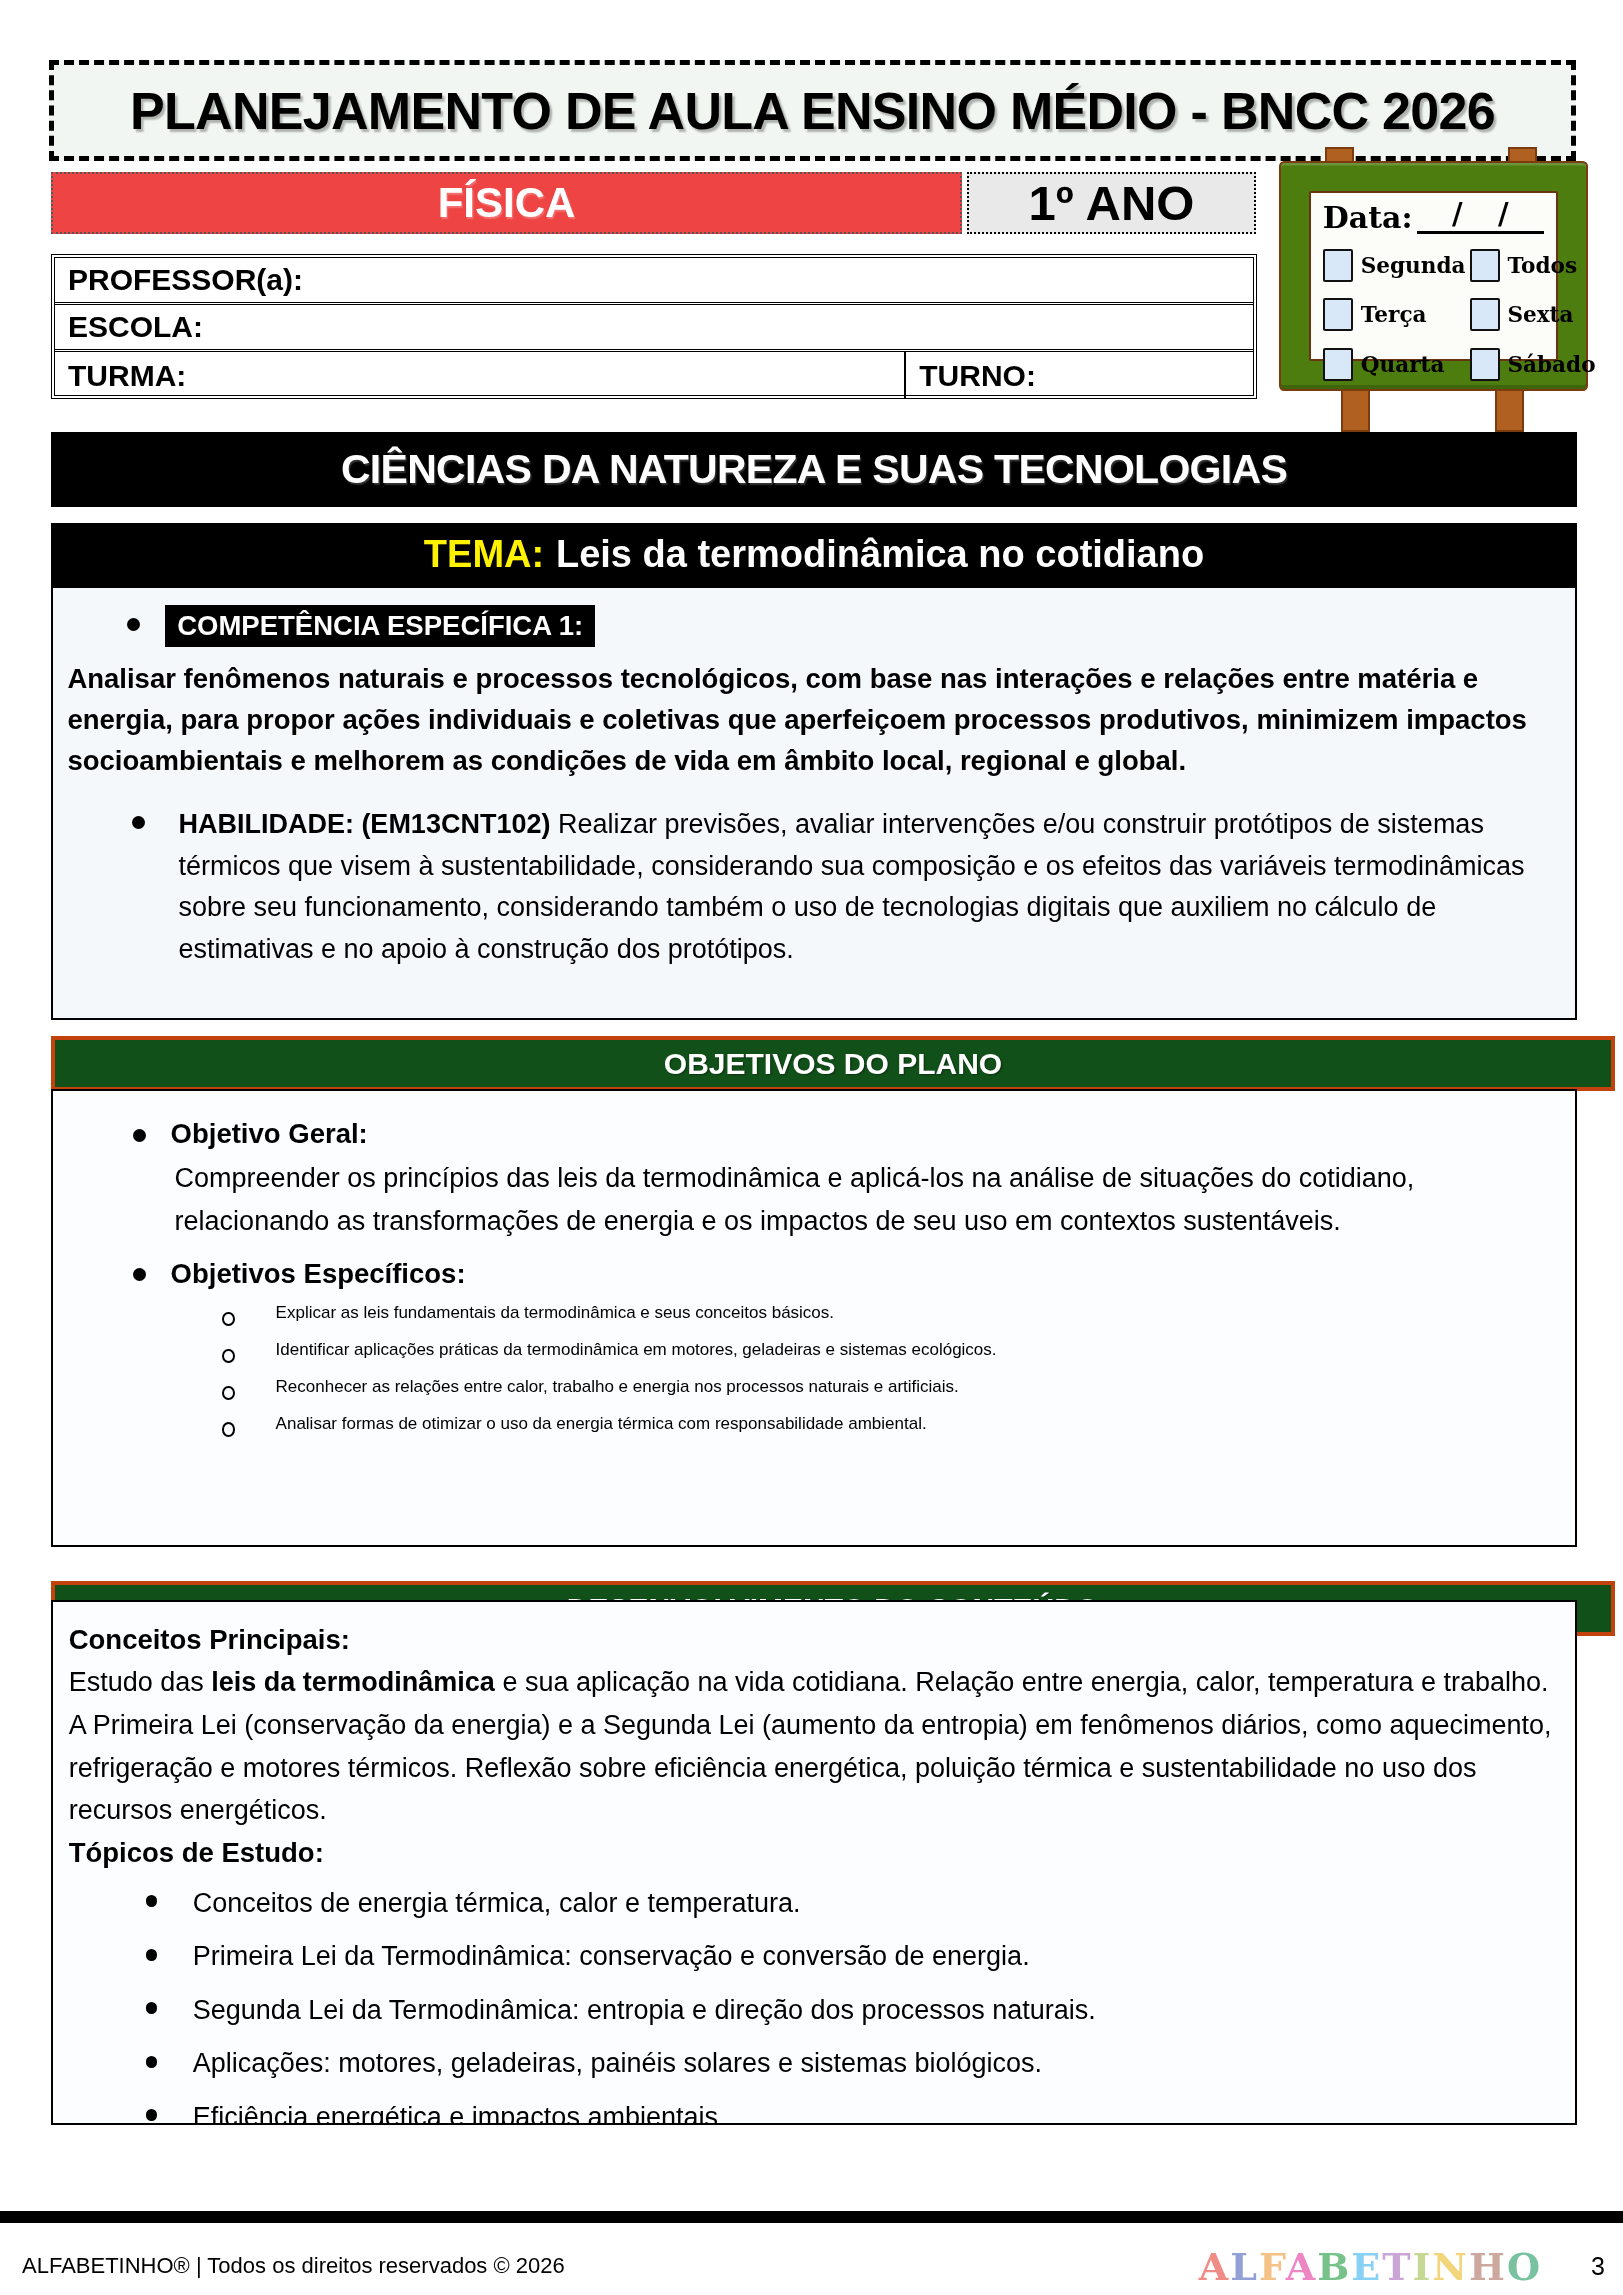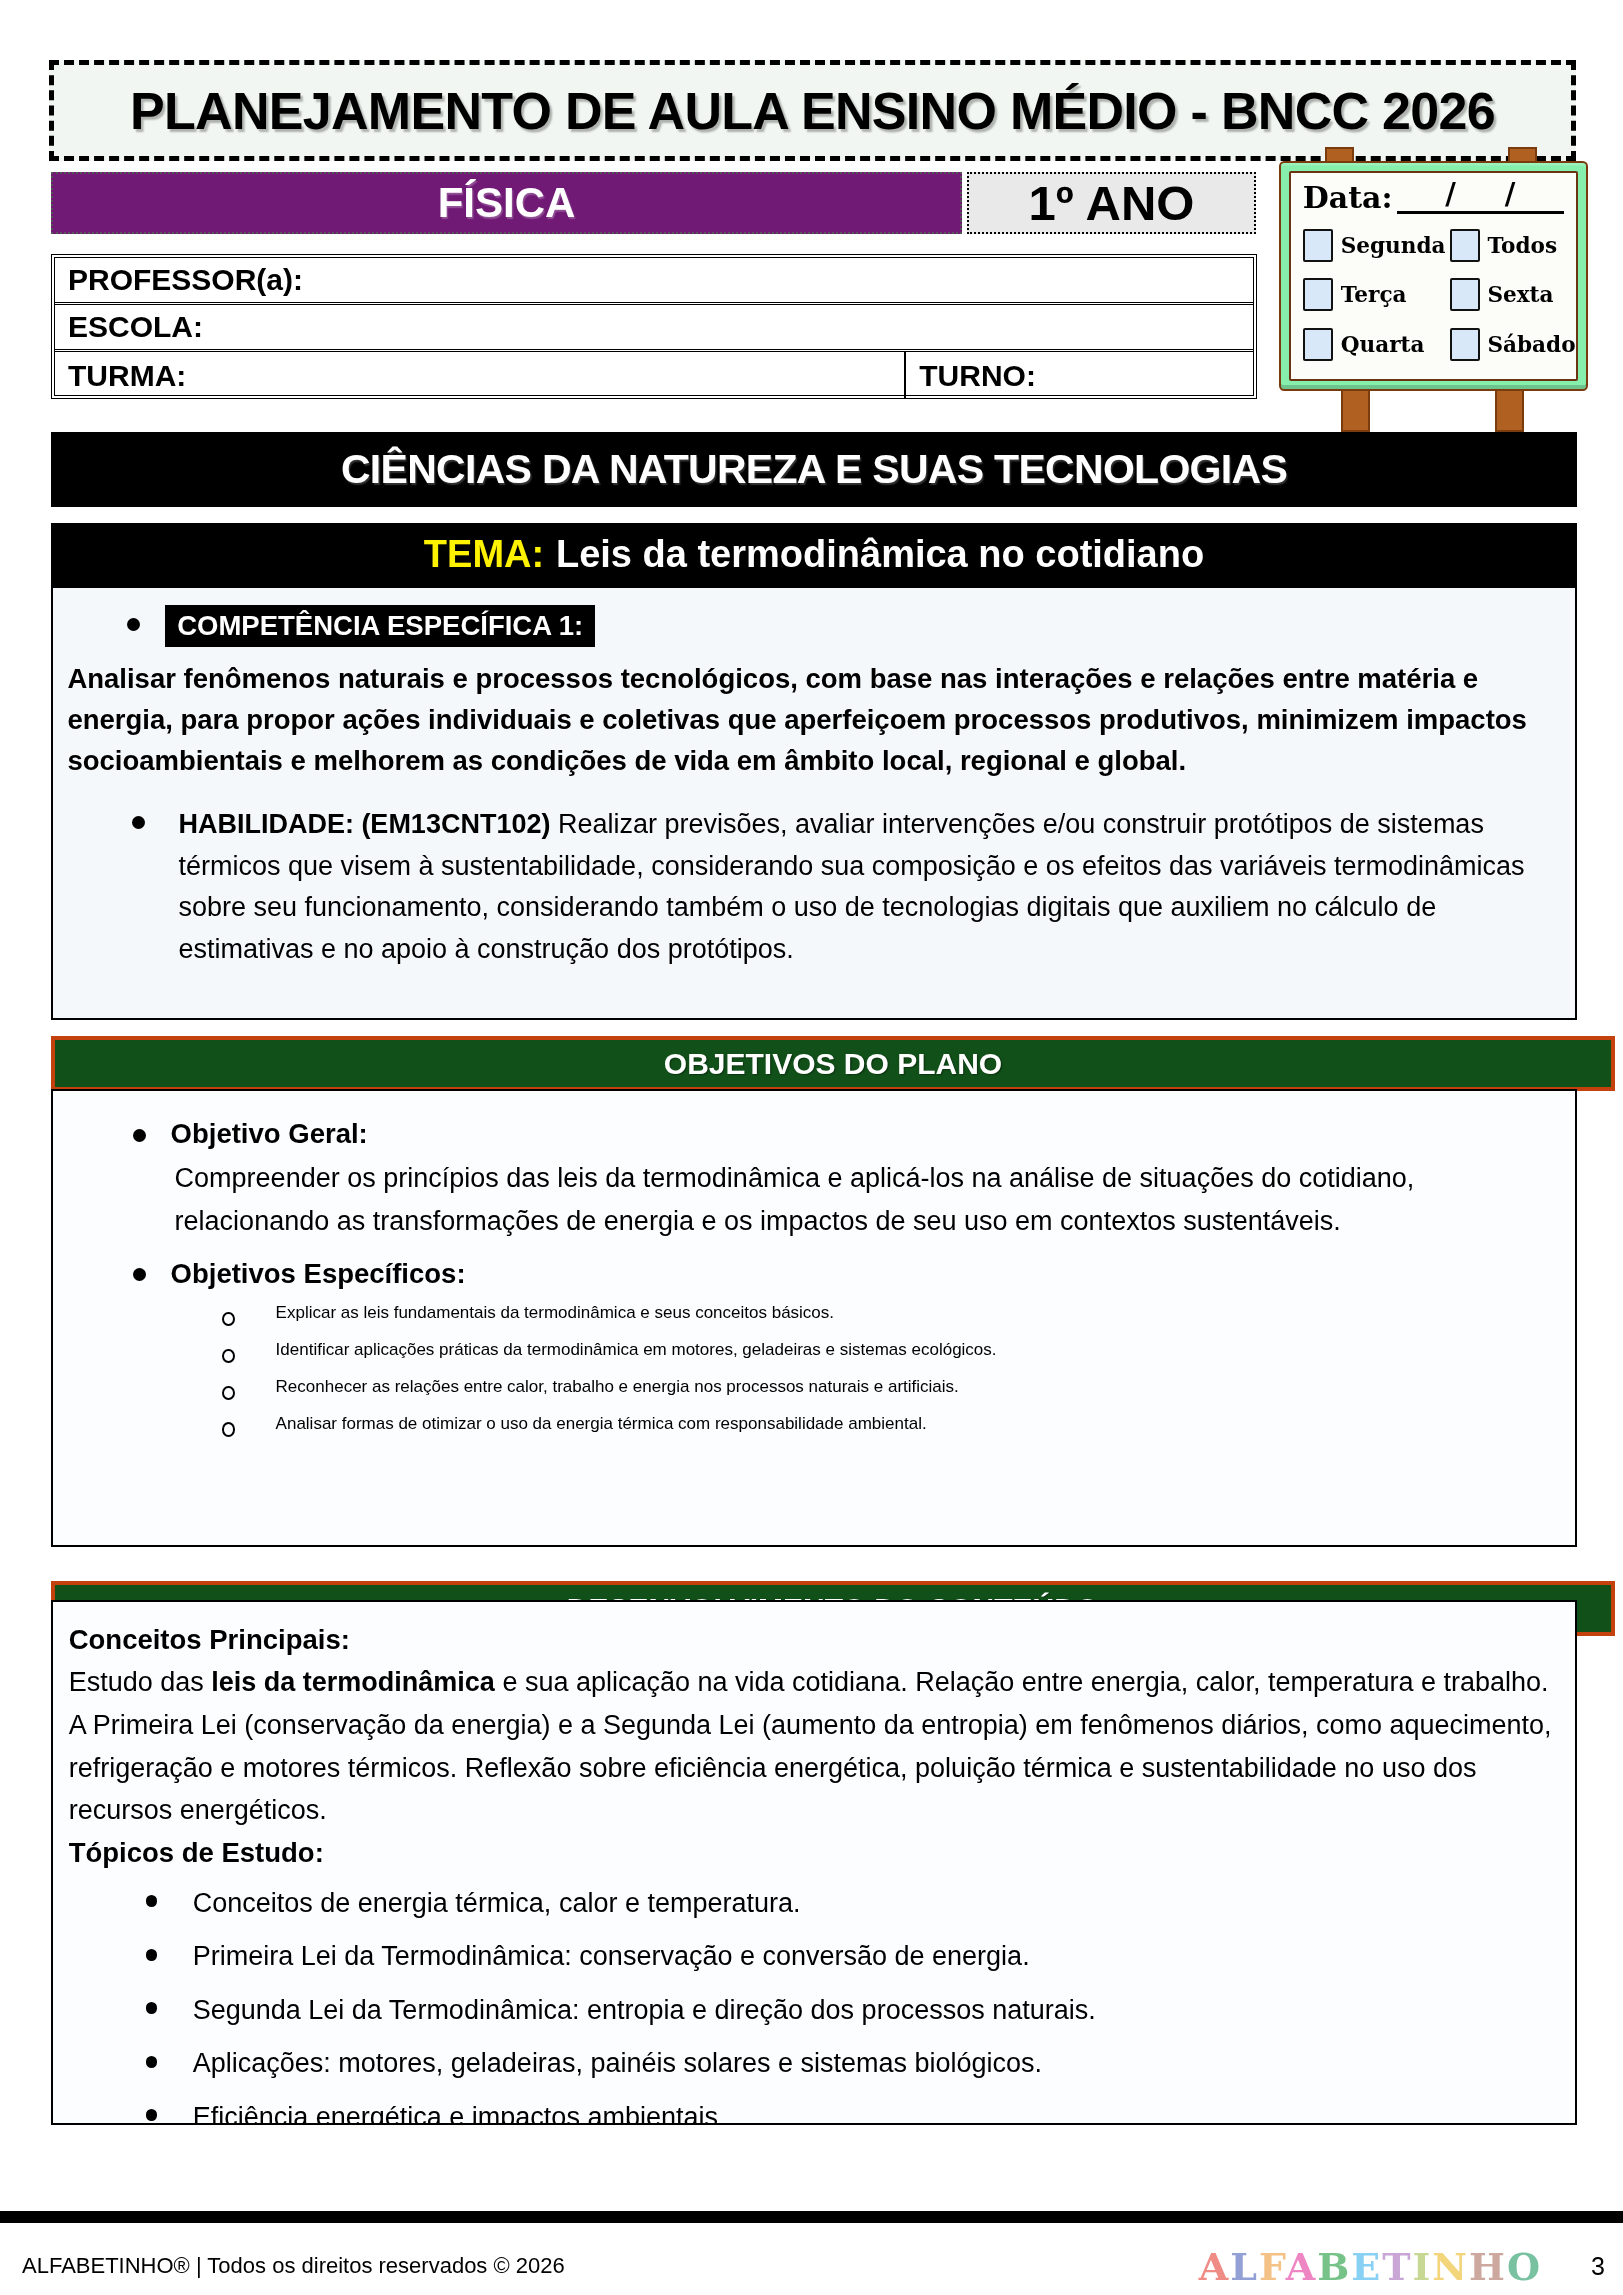--- a/index.html
+++ b/index.html
@@ -20,21 +20,21 @@
     display:flex;align-items:center;justify-content:center;
   }
   .header-box h1{
     margin:0;font-size:52px;font-weight:800;letter-spacing:-0.7px;
     text-shadow:2.6px 3.3px 2px rgba(0,0,0,.28);
     white-space:nowrap;
   }
   
   .subject-bar{
     position:absolute;left:51px;top:172px;width:911px;height:62px;
-    background:#701a75;border:2px dotted #555;
+    background:#ef4444;border:2px dotted #555;
     display:flex;align-items:center;justify-content:center;
   }
   .subject-bar span{color:#fff;font-size:42px;font-weight:800;text-shadow:1.3px 2px 1.3px rgba(255,255,255,.25);}
   .grade-box{
     position:absolute;left:967px;top:172px;width:289px;height:62px;
     background:#e9e9e9;border:2.6px dotted #000;
     display:flex;align-items:center;justify-content:center;
   }
   .grade-box span{font-size:49px;font-weight:800;}
   
@@ -53,22 +53,22 @@
   .cell-full{width:100%;}
   
   .date-sign{position:absolute;left:1279px;top:147px;width:309px;height:288px;}
   .post{position:absolute;width:29px;background:#b06020;border:2px solid #7a3c0e;}
   .post-tl{left:46px;top:0;height:29px;}
   .post-tr{left:229px;top:0;height:29px;}
   .post-bl{left:62px;top:236px;height:49px;}
   .post-br{left:216px;top:236px;height:49px;}
   .sign-frame{
     position:absolute;left:0;top:14.4px;width:309px;height:230px;
-    background:#86efac;border:2.6px solid #7a3c0e;border-radius:5.2px;
-    padding:8px;z-index:2;
+    background:#4d7c0f;border:2.6px solid #7a3c0e;border-radius:5.2px;
+    padding:28px;z-index:2;
     box-shadow:inset 0 -3.9px 0 rgba(0,0,0,.18), inset 0 2.6px 0 rgba(255,255,255,.18);
   }
   .sign-board{
     width:100%;height:100%;background:#fcfcf8;
     border:2px solid #6b3410;border-radius:2px;
     padding:6.5px 11.8px 5.2px 11.8px;
     font-family:"DejaVu Serif", serif;
   }
   .date-row{display:flex;align-items:flex-end;}
   .date-label{font-size:30px;font-weight:bold;line-height:1.1;}

